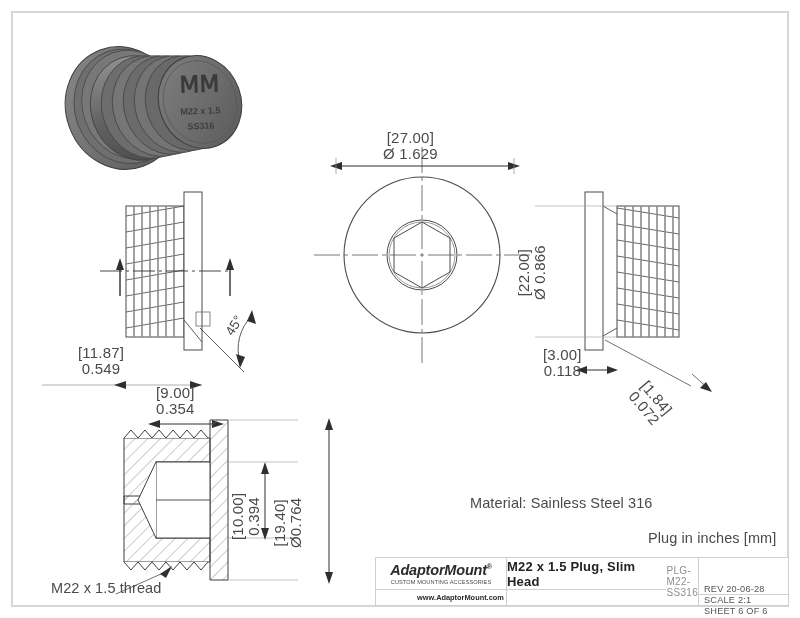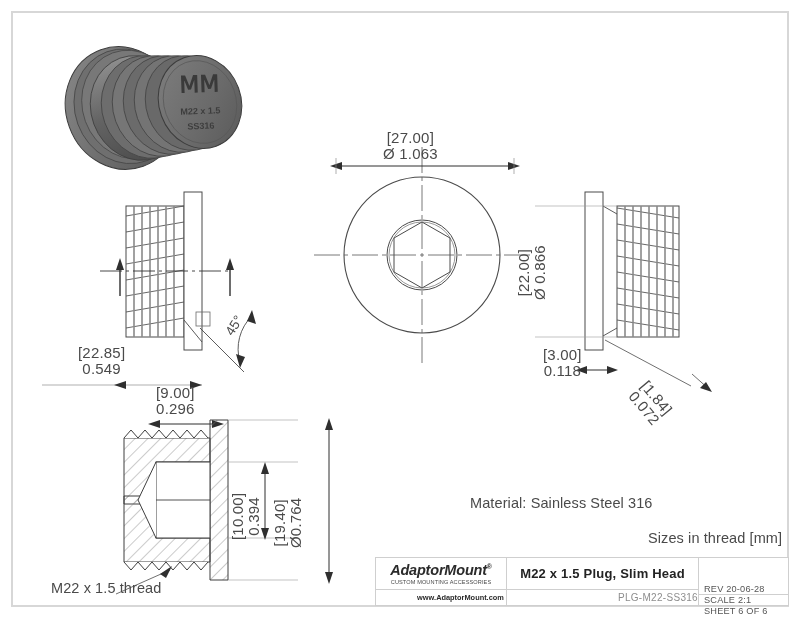--- a/index.html
+++ b/index.html
@@ -28,21 +28,21 @@
   #tb-logo{width:131px;border-right:1px solid #cfcfcf;box-sizing:border-box;
            display:flex;flex-direction:column;}
   #tb-logo-top{height:32px;border-bottom:1px solid #cfcfcf;box-sizing:border-box;
                display:flex;flex-direction:column;align-items:center;justify-content:center;}
   .logo-name{font-size:14.5px;font-weight:bold;font-style:italic;color:#2b2b2b;letter-spacing:-.2px;}
   .logo-name sup{font-size:7px;font-style:normal;vertical-align:super;}
   .logo-sub{font-size:5.6px;color:#4a4a4a;letter-spacing:.1px;margin-top:1px;}
   #tb-logo-bot{flex:1;display:flex;align-items:center;justify-content:center;}
   .logo-url{font-size:7.4px;font-weight:bold;color:#2b2b2b;margin-left:39px;}
   #tb-mid{flex:1;border-right:1px solid #cfcfcf;box-sizing:border-box;
-          display:flex;flex-direction:column;}
+          display:flex;flex-direction:row;}
   #tb-title{height:32px;border-bottom:1px solid #cfcfcf;box-sizing:border-box;
             display:flex;align-items:center;justify-content:center;}
   .tb-title-txt{font-size:13px;font-weight:bold;color:#232323;letter-spacing:.2px;}
   #tb-pn{flex:1;display:flex;align-items:center;justify-content:flex-end;}
   .tb-pn-txt{font-size:10px;color:#8d8d8d;letter-spacing:.3px;}
   #tb-right{width:89px;display:flex;flex-direction:column;margin-top:26px;}
   .tb-r-cell{flex:1;display:flex;align-items:center;padding-left:5px;
              border-bottom:1px solid #cfcfcf;box-sizing:border-box;
              font-size:9.2px;color:#555;letter-spacing:.2px;}
   .tb-r-cell:last-child{border-bottom:none;}
@@ -180,21 +180,21 @@
     <svg width="190" height="16" viewBox="0 0 190 16">
       <line x1="6" y1="8" x2="184" y2="8" stroke="#2f2f2f" stroke-width="1"></line>
       <path d="M0,8 L12,4 L12,12 Z" fill="#2f2f2f"></path>
       <path d="M190,8 L178,4 L178,12 Z" fill="#2f2f2f"></path>
       <line x1="6" y1="0" x2="6" y2="16" stroke="#8d8d8d" stroke-width=".7"></line>
       <line x1="184" y1="0" x2="184" y2="16" stroke="#8d8d8d" stroke-width=".7"></line>
     </svg>
   </div>
   <div class="dim center" style="left:383px;top:130px;">
     <span class="mm">[27.00]</span>
-    <span class="in">Ø 1.063</span>
+    <span class="in">Ø 1.629</span>
   </div>
 
   <div class="abs" style="left:583px;top:190px;">
     <svg width="130" height="170" viewBox="0 0 130 170">
       <rect x="2" y="2" width="18" height="158" fill="#ffffff" stroke="#4a4a4a" stroke-width="1"></rect>
       <rect x="34" y="16" width="62" height="131" fill="#ffffff" stroke="#4a4a4a" stroke-width="1"></rect>
       <g stroke="#555" stroke-width=".9" fill="none">
         <path d="M34,18 L96,28"></path>
           <path d="M34,34 L96,44"></path>
           <path d="M34,50 L96,60"></path>
@@ -245,34 +245,34 @@
     <span class="in">0.072</span>
   </div>
   <div class="abs" style="left:690px;top:372px;">
     <svg width="24" height="24" viewBox="0 0 24 24">
       <path d="M2,2 L20,18" stroke="#4a4a4a" stroke-width=".8" fill="none"></path>
       <path d="M22,20 L10,16 L16,10 Z" fill="#2f2f2f"></path>
     </svg>
   </div>
 
   <div class="dim center" style="left:78px;top:345px;">
-    <span class="mm">[22.85]</span>
+    <span class="mm">[11.87]</span>
     <span class="in">0.549</span>
   </div>
   <div class="abs" style="left:42px;top:378px;">
     <svg width="160" height="14" viewBox="0 0 160 14">
       <line x1="0" y1="7" x2="160" y2="7" stroke="#8d8d8d" stroke-width=".7"></line>
       <path d="M72,7 L84,3 L84,11 Z" fill="#2f2f2f"></path>
       <path d="M160,7 L148,3 L148,11 Z" fill="#2f2f2f"></path>
     </svg>
   </div>
 
   <div class="dim center" style="left:156px;top:385px;">
     <span class="mm">[9.00]</span>
-    <span class="in">0.296</span>
+    <span class="in">0.354</span>
   </div>
   <div class="abs" style="left:148px;top:417px;">
     <svg width="76" height="14" viewBox="0 0 76 14">
       <line x1="6" y1="7" x2="70" y2="7" stroke="#2f2f2f" stroke-width="1"></line>
       <path d="M0,7 L12,3 L12,11 Z" fill="#2f2f2f"></path>
       <path d="M76,7 L64,3 L64,11 Z" fill="#2f2f2f"></path>
     </svg>
   </div>
 
   <div class="abs" style="left:110px;top:412px;">
@@ -327,21 +327,21 @@
     <svg width="14" height="166" viewBox="0 0 14 166">
       <line x1="7" y1="6" x2="7" y2="160" stroke="#2f2f2f" stroke-width="1"></line>
       <path d="M7,0 L3,12 L11,12 Z" fill="#2f2f2f"></path>
       <path d="M7,166 L3,154 L11,154 Z" fill="#2f2f2f"></path>
     </svg>
   </div>
 
   <div class="note" style="left:51px;top:580px;">M22 x 1.5 thread</div>
 
   <div class="note" style="left:470px;top:495px;">Material: Sainless Steel 316</div>
-  <div class="note" style="left:648px;top:530px;">Sizes in thread [mm]</div>
+  <div class="note" style="left:648px;top:530px;">Plug in inches [mm]</div>
 
   <div id="titleblock">
     <div id="tb-logo">
       <div id="tb-logo-top">
         <div class="logo-name"><span>AdaptorMount</span><sup>®</sup></div>
         <div class="logo-sub">CUSTOM MOUNTING ACCESSORIES</div>
       </div>
       <div id="tb-logo-bot">
         <span class="logo-url">www.AdaptorMount.com</span>
       </div>

